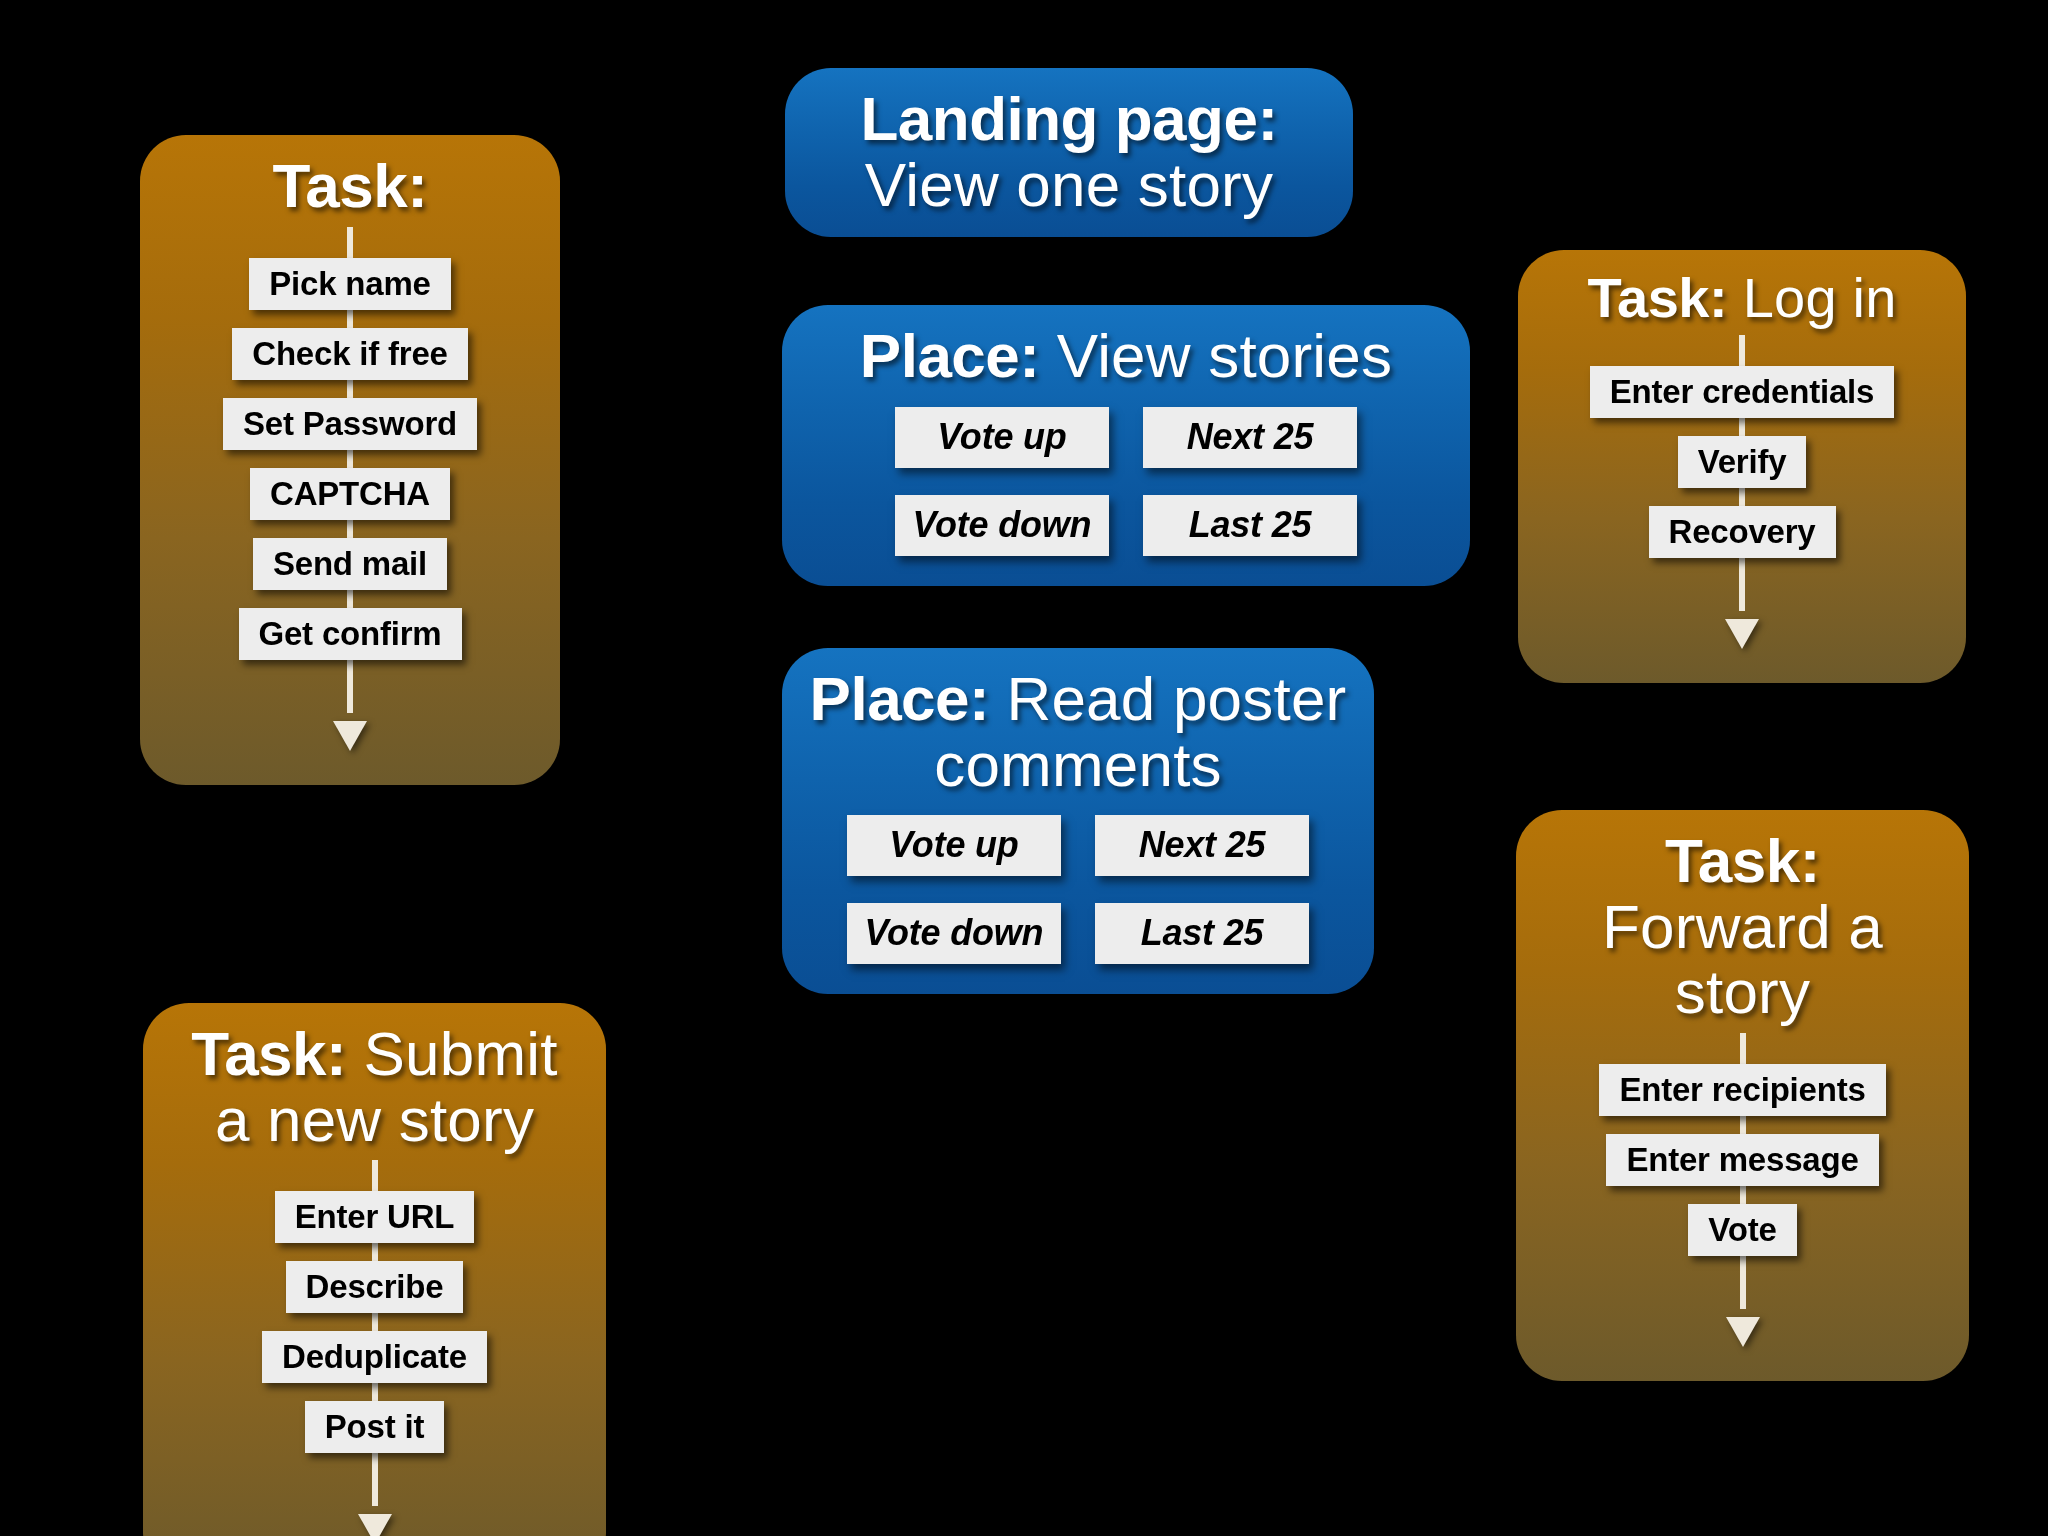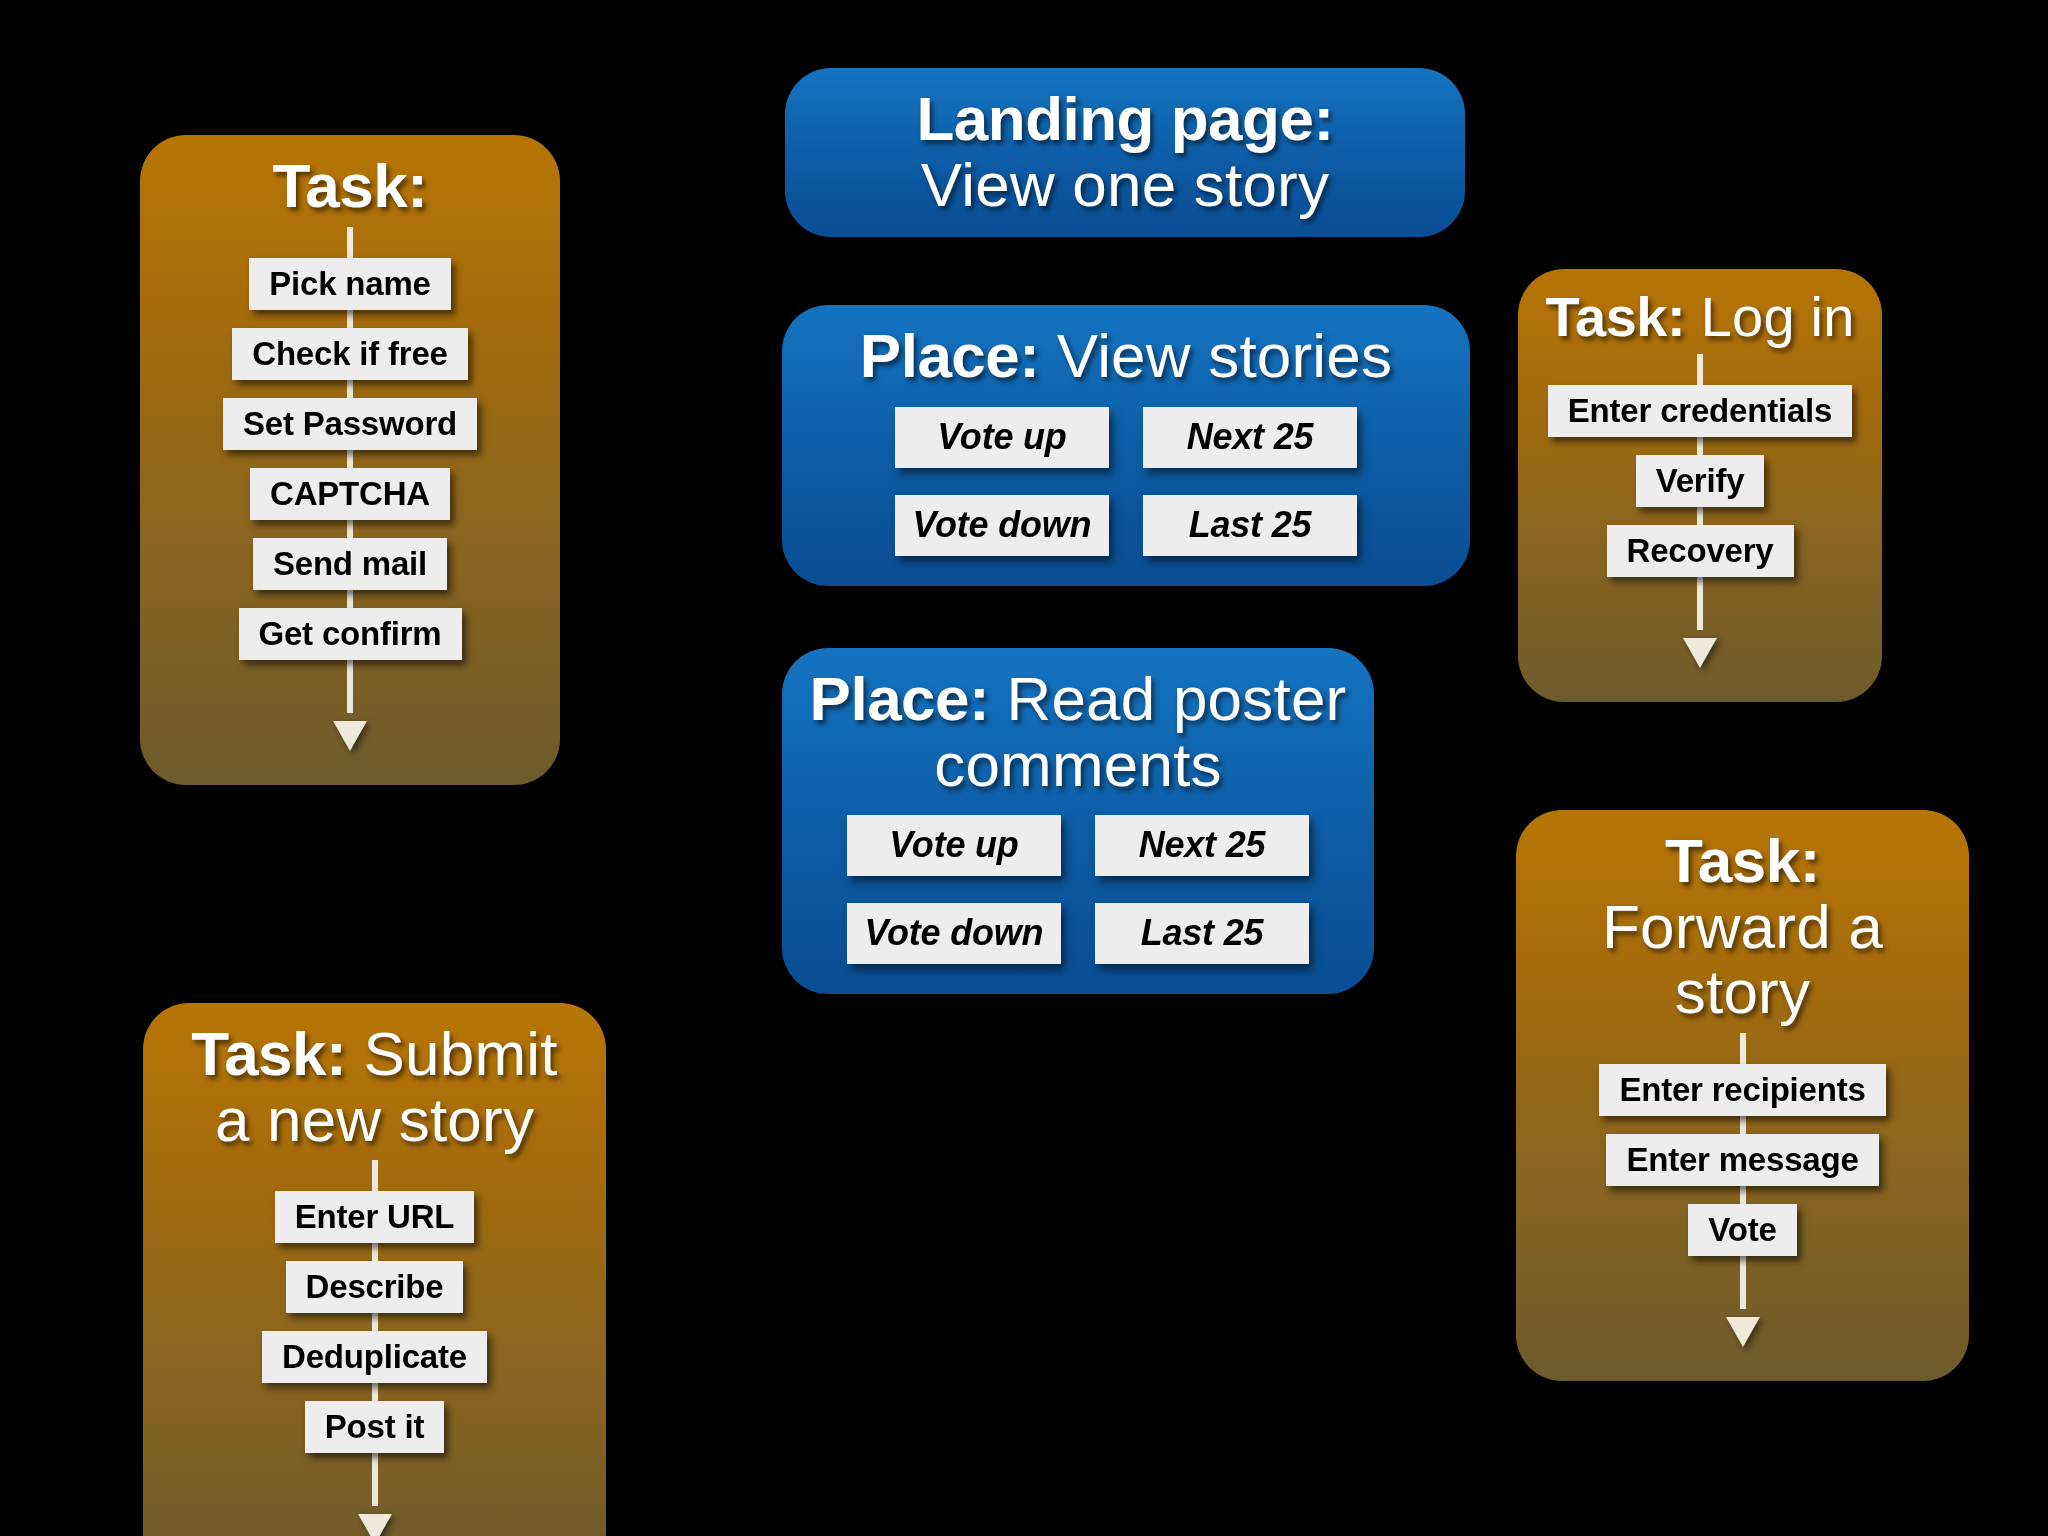--- a/index.html
+++ b/index.html
@@ -160,24 +160,24 @@
     text-align: center;
     padding: 12px 10px 13px 10px;
     min-width: 214px;
     box-shadow: 4px 6px 8px rgba(0,0,0,0.5);
     line-height: 1.0;
   }
 
   
   #card-create-account { left: 140px;  top: 135px;  width: 420px; }
   #card-submit-story   { left: 143px;  top: 1003px; width: 463px; }
-  #card-landing-page   { left: 785px;  top: 68px;   width: 680px; padding-bottom: 18px; }
+  #card-landing-page   { left: 785px;  top: 68px;   width: 568px; padding-bottom: 18px; }
   #card-view-stories   { left: 782px;  top: 305px;  width: 688px; }
   #card-read-comments  { left: 782px;  top: 648px;  width: 592px; }
-  #card-log-in         { left: 1518px; top: 269px;  width: 364px; }
+  #card-log-in         { left: 1518px; top: 250px;  width: 448px; }
   #card-forward-story  { left: 1516px; top: 810px;  width: 453px; }
 </style>
 </head>
 <body>
 
 <div class="canvas">
 
   <div class="card orange" id="card-create-account">
     <div class="heading h-lg">
       <span class="kw">Task:</span>

